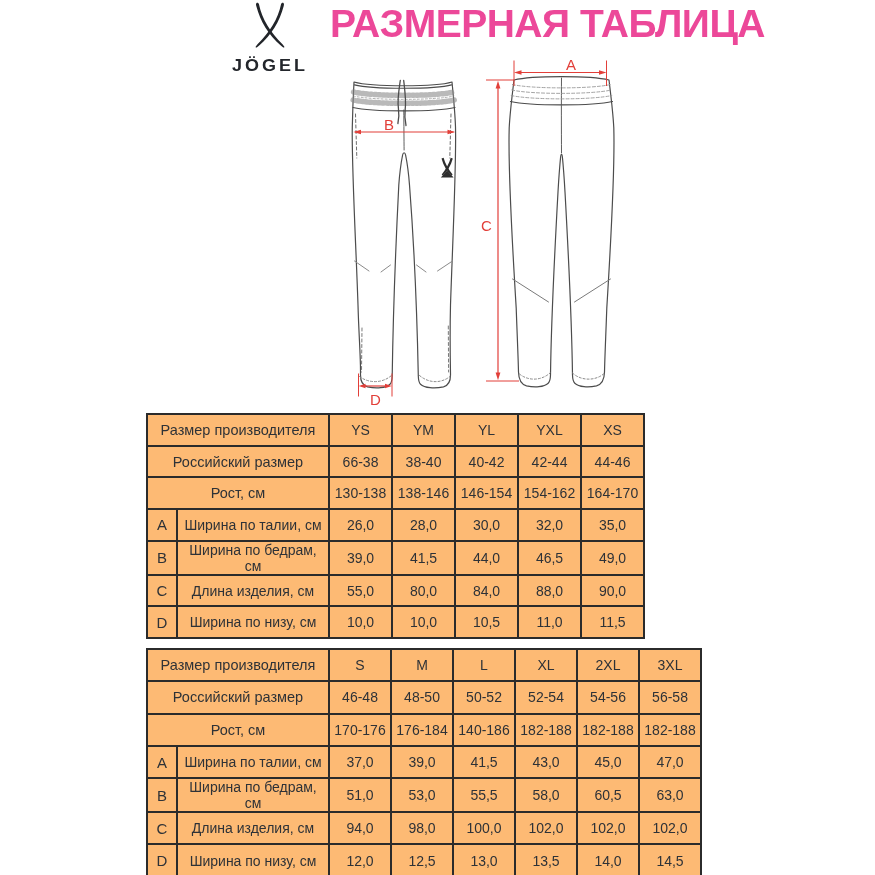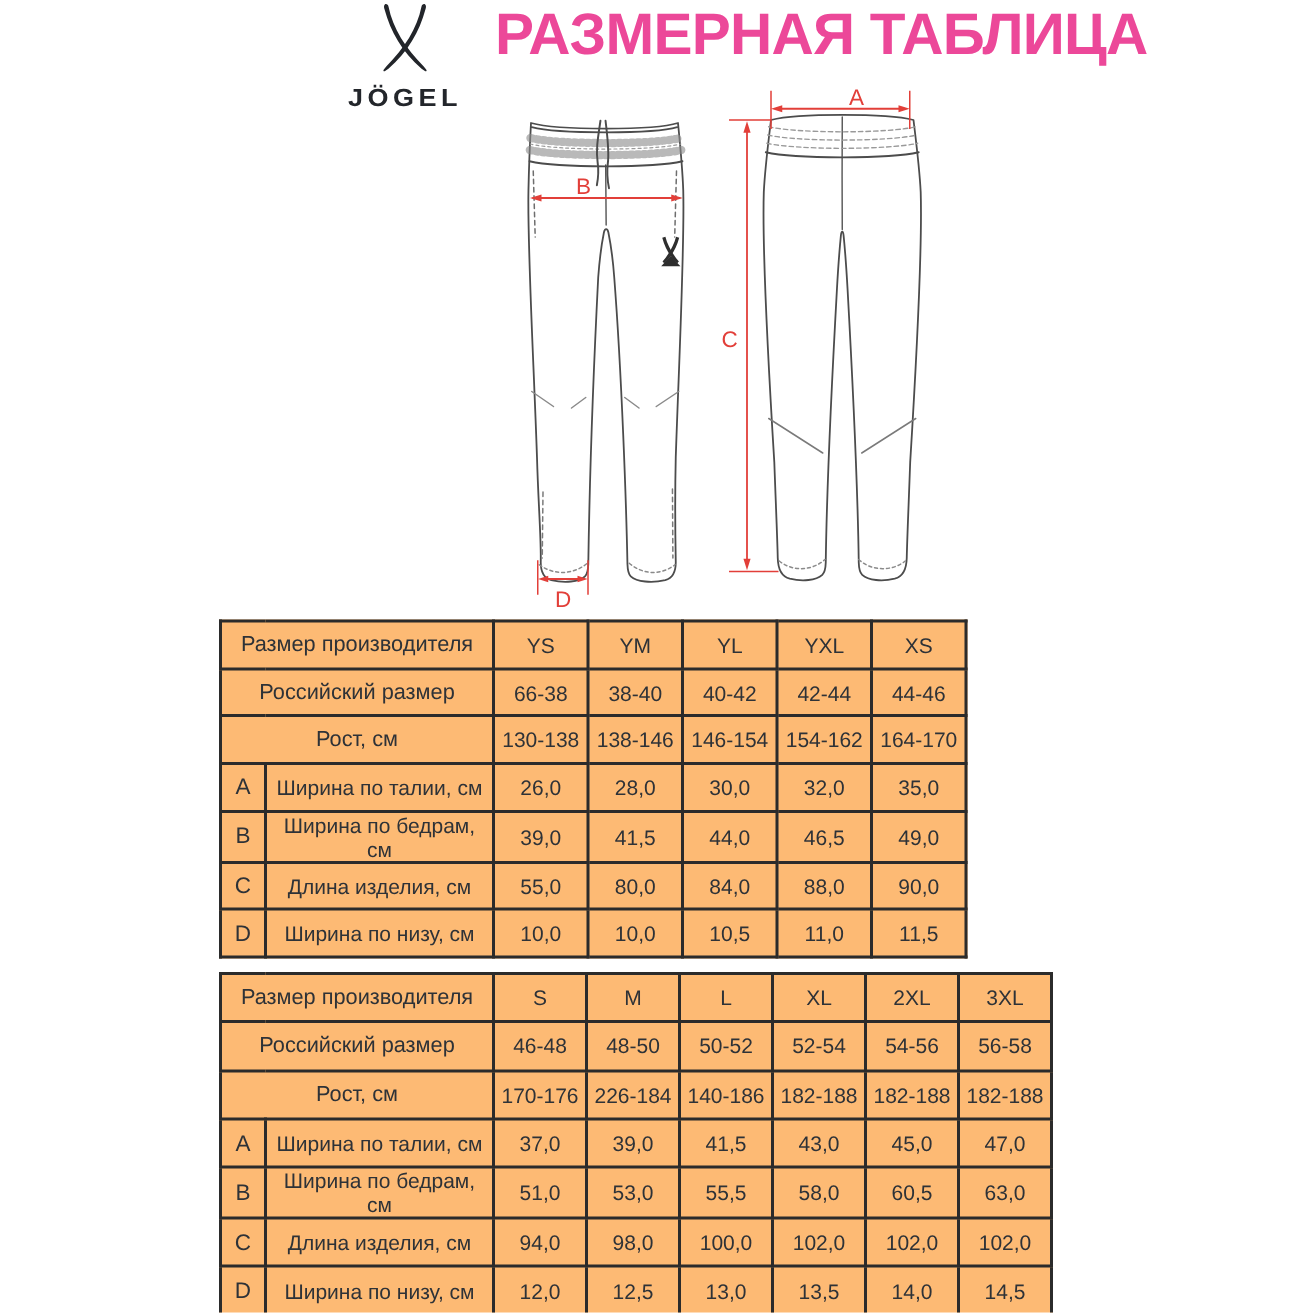--- a/index.html
+++ b/index.html
@@ -236,21 +236,21 @@
       <td>46-48</td>
       <td>48-50</td>
       <td>50-52</td>
       <td>52-54</td>
       <td>54-56</td>
       <td>56-58</td>
     </tr>
     <tr>
       <td colspan="2" class="c-head">Рост, см</td>
       <td>170-176</td>
-      <td>226-184</td>
+      <td>176-184</td>
       <td>140-186</td>
       <td>182-188</td>
       <td>182-188</td>
       <td>182-188</td>
     </tr>
     <tr>
       <td class="c-letter">A</td>
       <td class="c-rowlabel">Ширина по талии, см</td>
       <td>37,0</td>
       <td>39,0</td>

